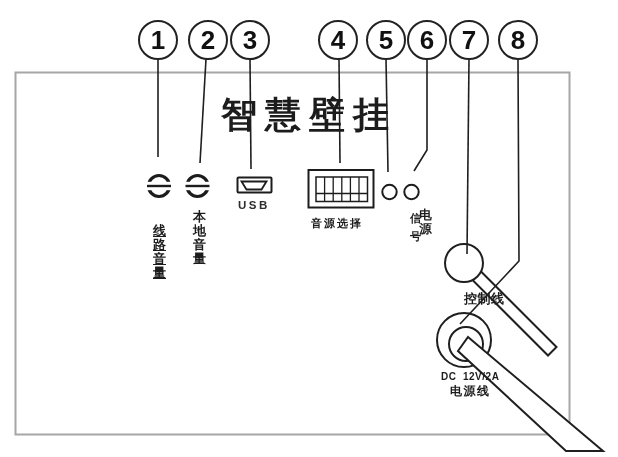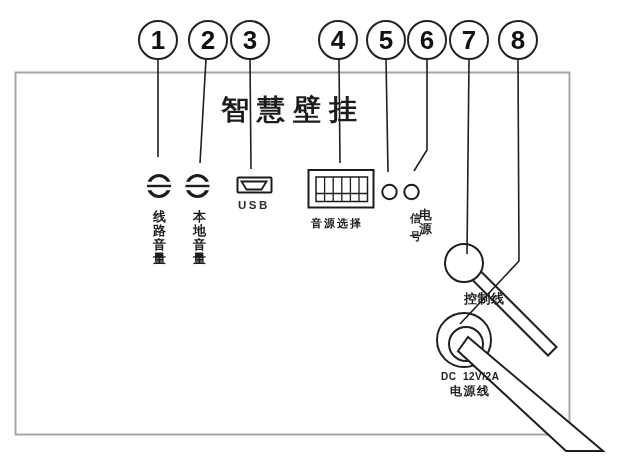--- a/index.html
+++ b/index.html
@@ -19,33 +19,33 @@
     width:36px;height:36px;
     border:2px solid #222;border-radius:50%;
     background:#fff;
     font-size:26px;font-weight:bold;
     line-height:36px;text-align:center;
     color:#111;
     z-index:3;
   }
   .title{
     left:221px;top:91px;
-    font-size:28px;font-weight:600;
+    font-size:36px;font-weight:600;
     letter-spacing:8px;white-space:nowrap;
     z-index:4;
   }
   
   .vlabel{
     width:17px;
     font-size:13px;font-weight:600;
     line-height:14px;text-align:center;
     word-break:break-all;
     z-index:4;
   }
-  .lbl-line-vol{left:151px;top:210px;}
+  .lbl-line-vol{left:151px;top:224px;text-decoration:underline;}
   .lbl-local-vol{left:191px;top:210px;}
   .lbl-power-led{left:386px;top:209px;width:15px;font-size:12.5px;line-height:13.5px;margin-left:32px;}
   .lbl-signal-led{left:408px;top:209px;width:15px;font-size:11px;line-height:18px;}
   .lbl-usb{
     left:238px;top:199px;
     font-size:11.5px;font-weight:bold;letter-spacing:2.5px;
     color:#2e2e2e;z-index:4;text-align:center;
   }
   .lbl-audio-src{
     left:311px;top:216px;

